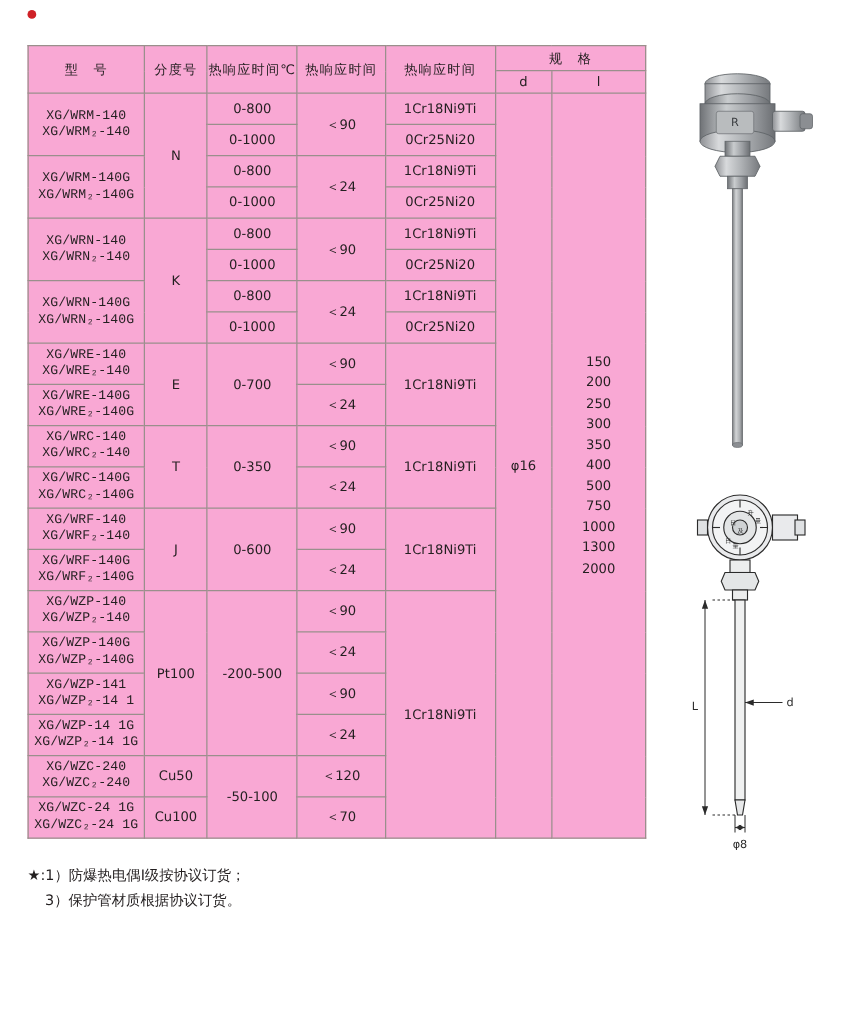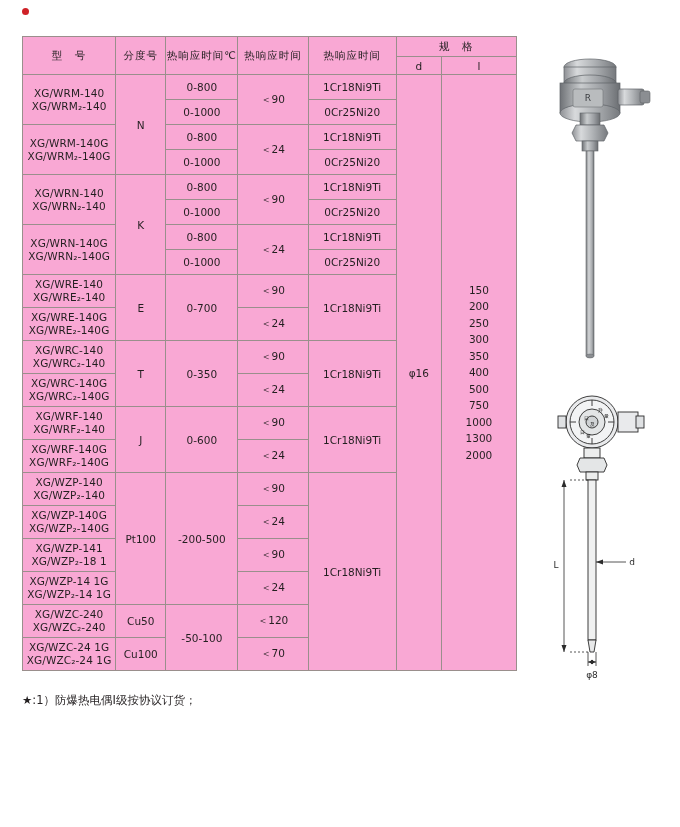--- a/index.html
+++ b/index.html
@@ -71,20 +71,21 @@
     font-size: 11px;
     font-weight: bold;
     height: 17px;
   }
   td.model {
     text-align: left;
     padding-left: 5px;
     font-size: 10.5px;
     line-height: 13px;
     letter-spacing: 0.1px;
+    font-family: Liberation Mono, monospace;
   }
   td.model .l1, td.model .l2 { display: block; white-space: nowrap; }
 
   .cell-h { height: 24px; }
   .grade { font-size: 11.5px; font-weight: normal; }
   .dcol { font-size: 11px; }
   .lcol {
     font-size: 11px;
     line-height: 16.5px;
   }
@@ -289,21 +290,21 @@
       <tr>
         <td class="model" style="height:32px">
           <span class="l1">XG/WZP-140G</span>
           <span class="l2">XG/WZP₂-140G</span>
         </td>
         <td>＜24</td>
       </tr>
       <tr>
         <td class="model" style="height:32px">
           <span class="l1">XG/WZP-141</span>
-          <span class="l2">XG/WZP₂-18 1</span>
+          <span class="l2">XG/WZP₂-14 1</span>
         </td>
         <td>＜90</td>
       </tr>
       <tr>
         <td class="model" style="height:32px">
           <span class="l1">XG/WZP-14 1G</span>
           <span class="l2">XG/WZP₂-14 1G</span>
         </td>
         <td>＜24</td>
       </tr>
@@ -324,20 +325,21 @@
         </td>
         <td class="grade">Cu100</td>
         <td>＜70</td>
       </tr>
     </tbody>
   </table>
 </div>
 
 <div class="notes">
   <div class="ln1">★:1）防爆热电偶Ⅰ级按协议订货；</div>
+  <div class="ln3">3）保护管材质根据协议订货。</div>
 </div>
 
 <div class="drawing-top">
   <svg class="svg-full" viewBox="0 0 130 330" xmlns="http://www.w3.org/2000/svg">
     <defs>
       <linearGradient id="metal" x1="0" y1="0" x2="1" y2="0">
         <stop offset="0%" stop-color="#8e9094"></stop>
         <stop offset="25%" stop-color="#d8dadc"></stop>
         <stop offset="55%" stop-color="#b3b6b9"></stop>
         <stop offset="100%" stop-color="#76797d"></stop>

